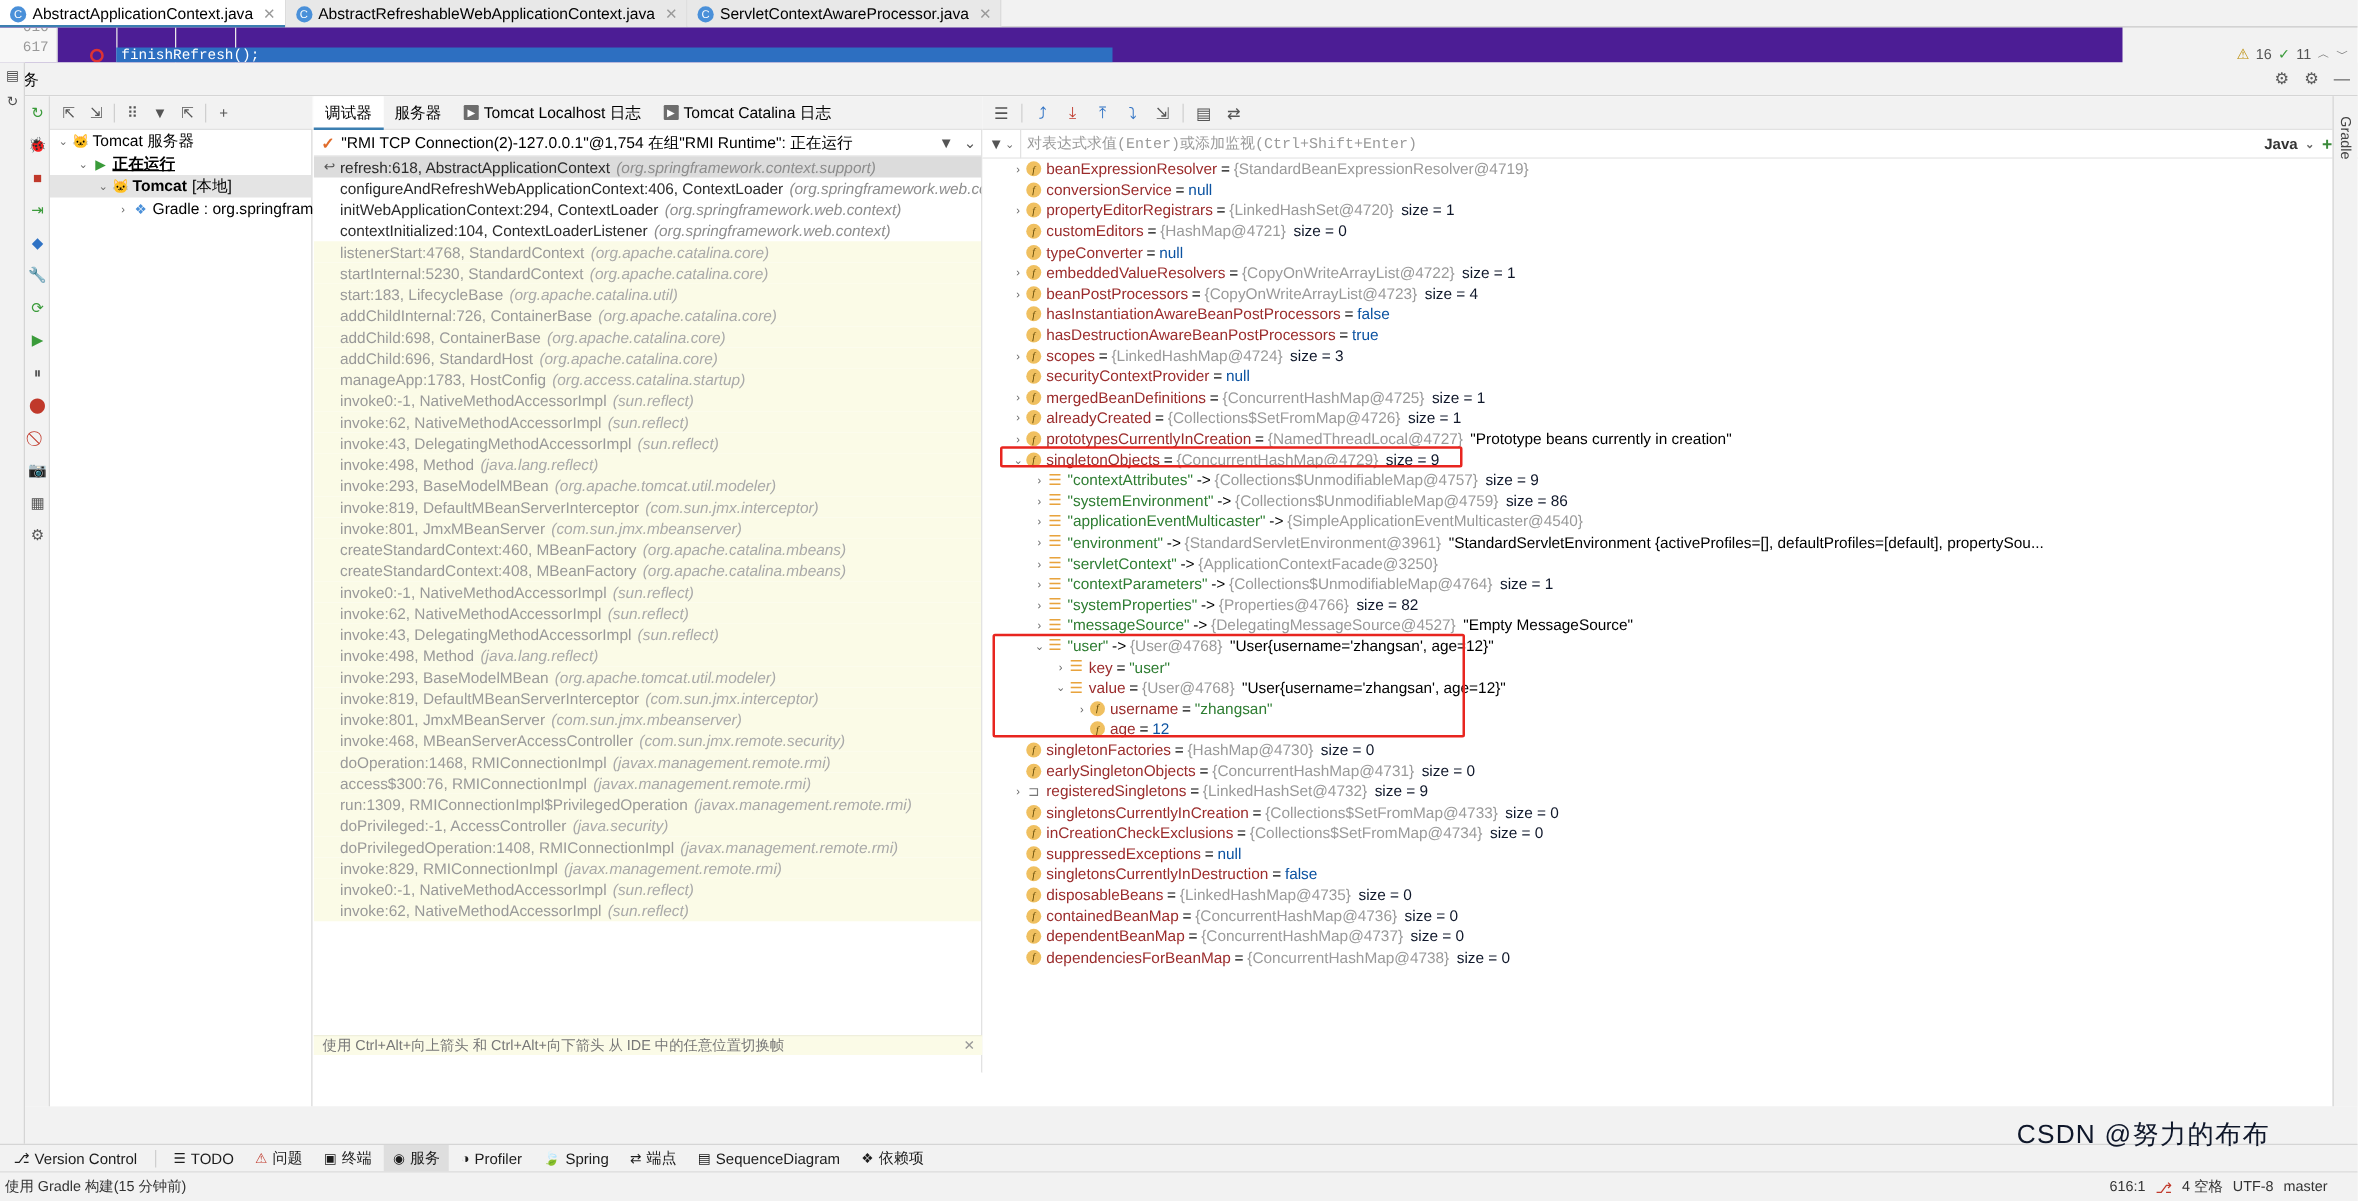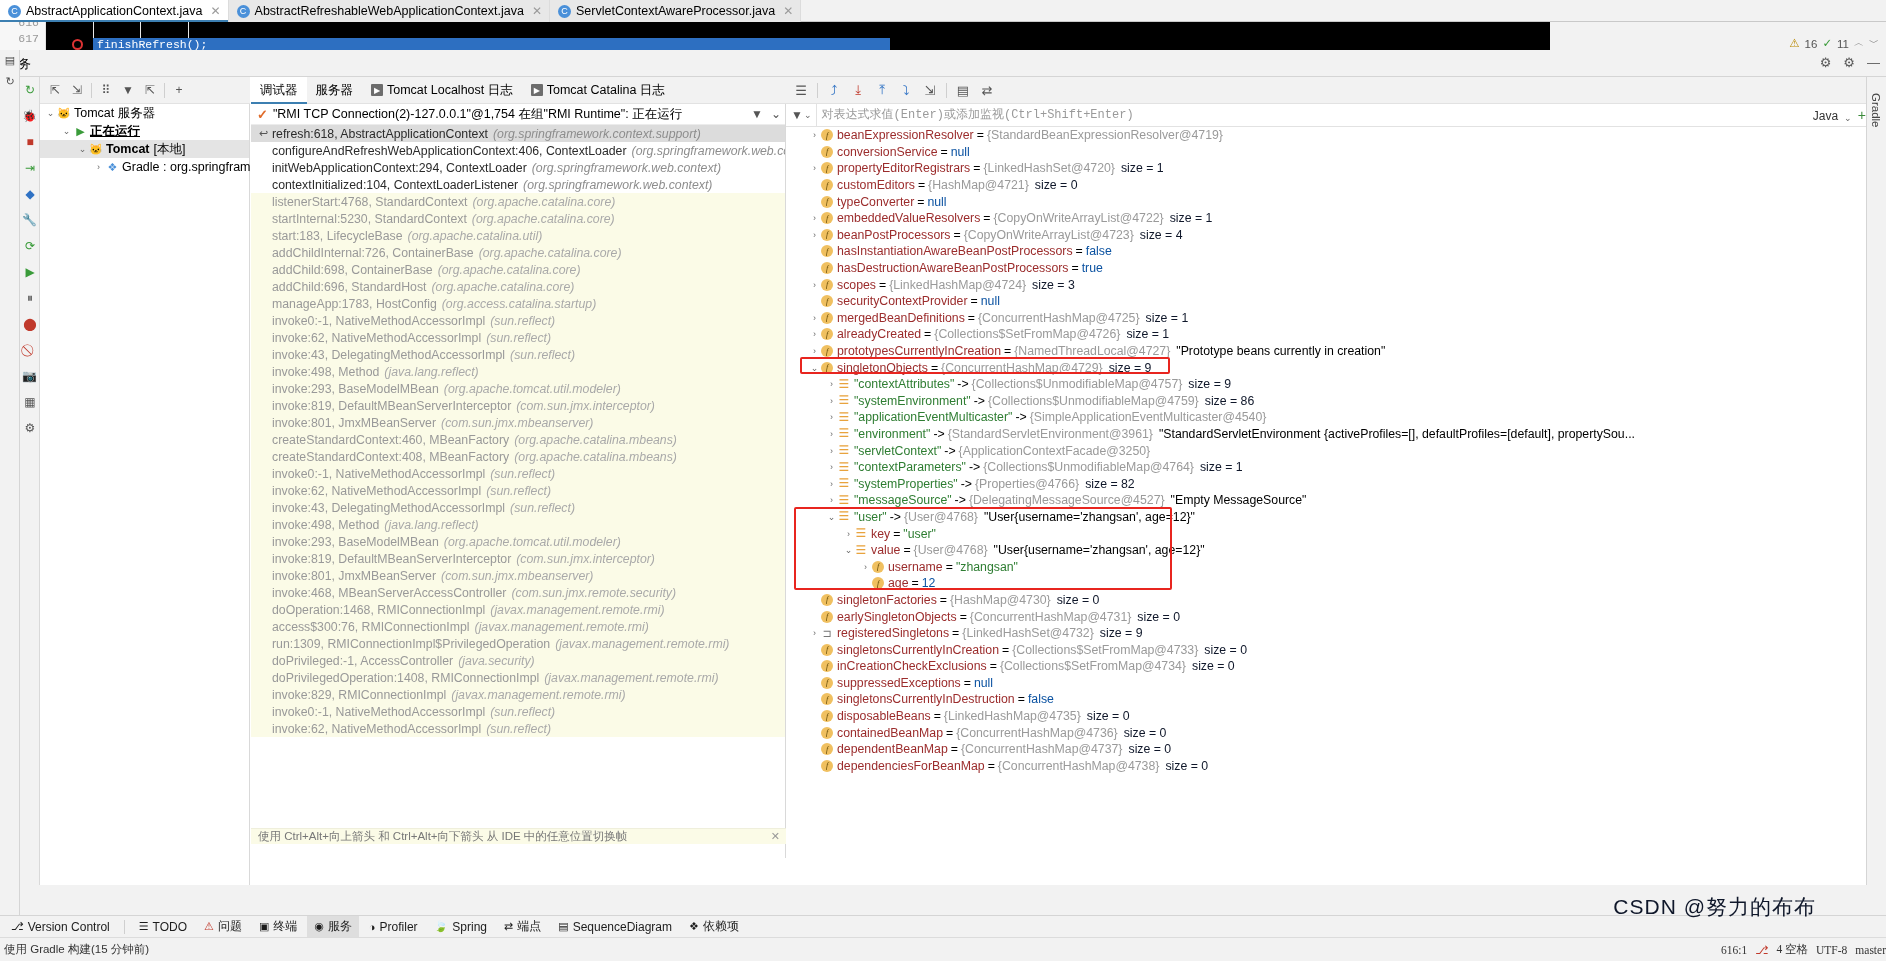--- a/index.html
+++ b/index.html
@@ -35,22 +35,22 @@
     font-family:"Liberation Sans", sans-serif; flex:none;
   }
   .tab .tclose{ color:#9a9a9a; font-size:12px; margin-left:3px; cursor:default; }
   .tab.active::after{
     content:""; position:absolute; left:0; right:0; bottom:0; height:2px;
     background:#3c7fb1;
   }
 
   
   .editor{
-    position:absolute; left:0; top:22px; width:1550px; height:28px;
-    background:#000000; overflow:hidden;
+    position:absolute; left:0; top:22px; width:1698px; height:28px;
+    background:#4c1d95; overflow:hidden;
   }
   .gutter{
     position:absolute; left:0; top:0; width:46px; height:28px;
     background:#f7f7f7; border-right:1px solid #e2e2e2;
     color:#999; font-family:"Liberation Mono", monospace; font-size:11.5px;
     text-align:right; padding-right:6px;
   }
   .gutter .ln1{ position:absolute; right:6px; top:-6px; }
   .gutter .ln2{ position:absolute; right:6px; top:10px; }
   .ed-fold{
@@ -193,21 +193,21 @@
     position:absolute; left:766px; top:27px; width:1100px; height:23px;
     background:#fff; border-bottom:1px solid #e2e2e2; display:flex; align-items:center;
   }
   .watch-filter{ width:22px; text-align:center; color:#555; font-size:12px; }
   .watch-caret{ color:#666; font-size:9px; margin-left:-4px; margin-right:4px;}
   .watch-input{
     flex:1; height:23px; line-height:23px; color:#9a9a9a;
     font-family:"Liberation Mono", monospace; font-size:12px; padding-left:5px;
     border-left:1px solid #e2e2e2;
   }
-  .watch-right{ display:flex; align-items:flex-end; gap:6px; padding-right:6px; font-size:12px; color:#333; }
+  .watch-right{ display:flex; align-items:center; gap:6px; padding-right:6px; font-size:12px; color:#333;font-weight:bold; }
   .lang-pill{ color:#333; }
   .lang-caret{ color:#666; font-size:9px; }
   .plus{ color:#3a8a3a; font-size:14px; }
   .minus{ color:#777; font-size:14px; }
 
   .vars{
     position:absolute; left:766px; top:50px; width:1100px; height:731px;
     background:#fff; overflow:hidden;
   }
   .vrow{
@@ -261,21 +261,21 @@
     display:flex; align-items:center; font-size:12px; padding-left:4px; gap:3px;
   }
   .sbitem{ display:flex; align-items:center; gap:4px; padding:0 7px; height:22px; color:#1c1c1c;}
   .sbitem.active{ background:#dedede; }
   .sbsep{ width:1px; height:14px; background:#cfcfcf; margin:0 4px; }
   .footer{
     position:absolute; left:0; bottom:0; width:1886px; height:24px;
     background:#f2f2f2; border-top:1px solid #dcdcdc;
     display:flex; align-items:center; font-size:11.5px; color:#333; padding-left:4px;
   }
-  .footer .right{ position:absolute; right:0; display:flex; align-items:center; gap:8px;font-family:Liberation Serif, serif; }
+  .footer .right{ position:absolute; right:24px; display:flex; align-items:center; gap:8px; }
   .wm{
     position:absolute; right:70px; bottom:40px;
     font-size:21px; color:#0f172a; letter-spacing:1px;
   }
 </style>
 </head>
 <body>
 
 <div class="tabs-strip">
   <div class="tab active">

